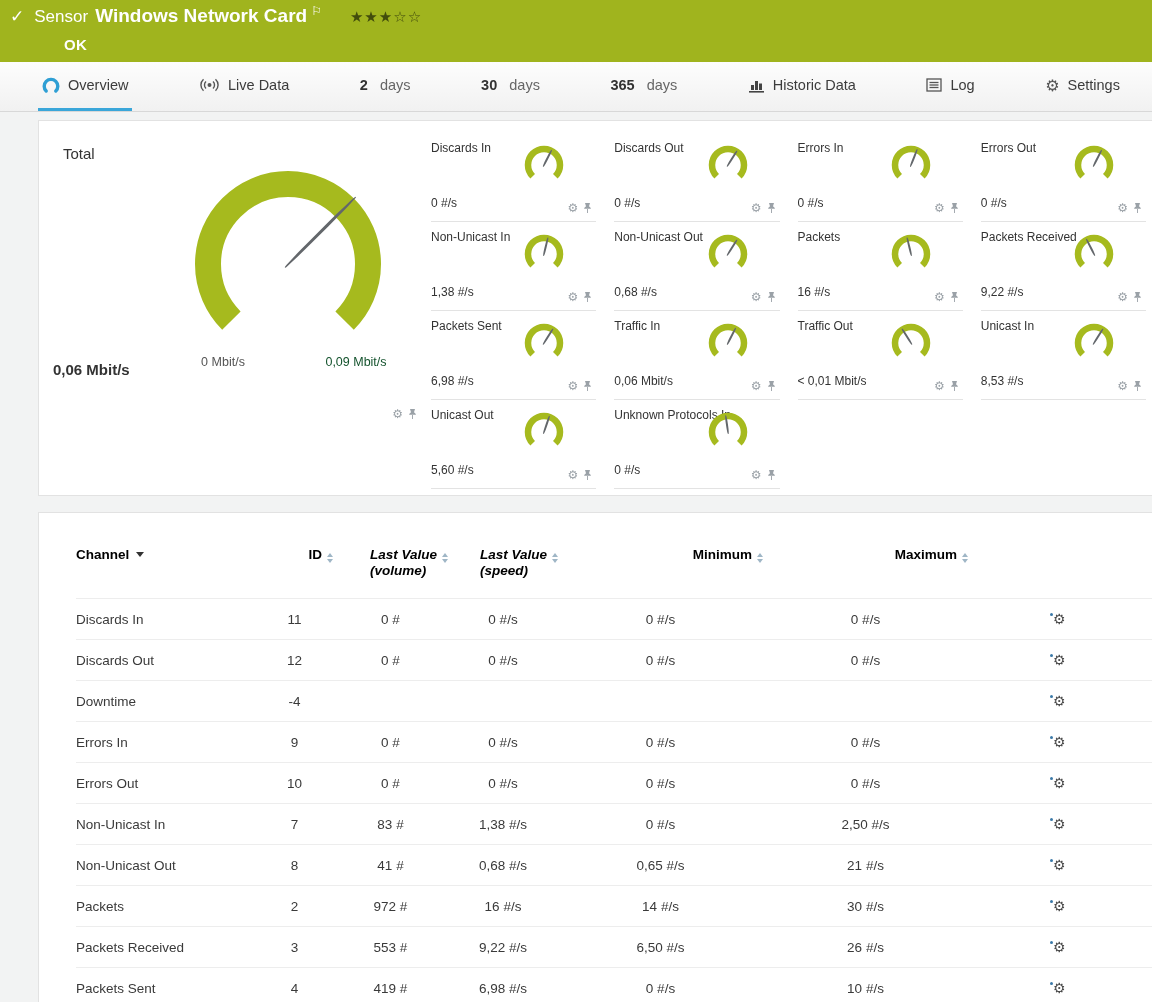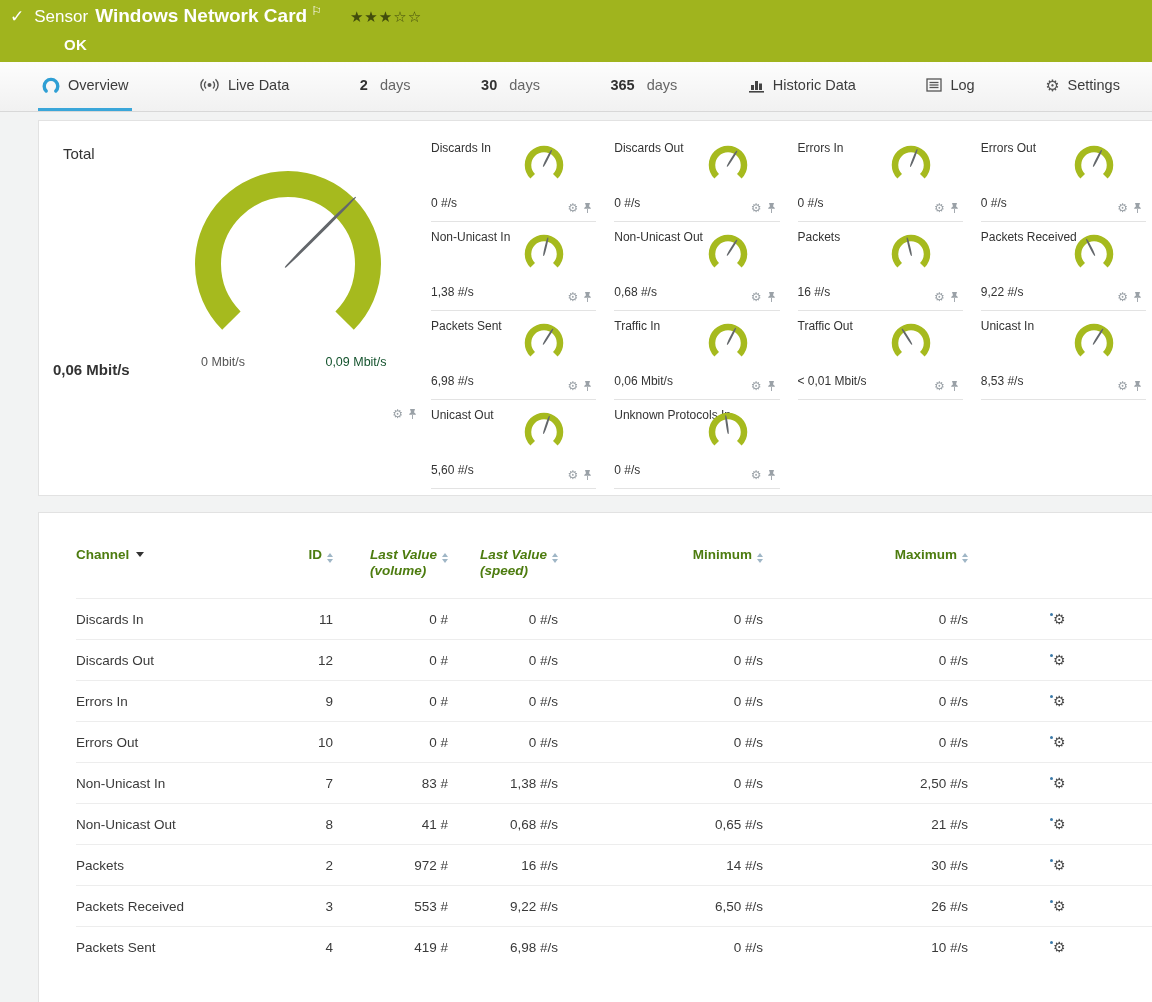--- a/index.html
+++ b/index.html
@@ -60,32 +60,32 @@
     position:absolute;left:23px;top:6px;width:2px;height:19px;background:#63676b;
     border-radius:40%;transform-origin:50% 17px;
   }
   .icon-pair{position:absolute;right:4px;bottom:7px;display:flex;align-items:center;gap:5px;}
   .icon-pair .gear{font-size:12px;color:#9aa1a7;cursor:pointer;line-height:1;}
   .icon-pair .pin{display:inline-flex;cursor:pointer;}
   
   .panel-table{margin-top:16px;padding:34px 0 0 37px;min-height:520px;}
   table{border-collapse:collapse;width:1077px;table-layout:fixed;}
   th{
-    text-align:right;vertical-align:top;color:#4d7c0f;font-size:13.5px;font-weight:bold;
+    text-align:right;vertical-align:top;color:#000000;font-size:13.5px;font-weight:bold;
     padding:0 0 20px 0;cursor:pointer;
   }
   th.left{text-align:left;}
   th .lines{display:inline-block;text-align:left;vertical-align:top;font-style:italic;}
   .sort{display:inline-flex;flex-direction:column;margin-left:5px;vertical-align:2px;}
   .sort i{display:block;width:0;height:0;border-left:3.5px solid transparent;border-right:3.5px solid transparent;}
   .sort .up{border-bottom:4px solid #9fb6c6;margin-bottom:2px;}
   .sort .down{border-top:4px solid #9fb6c6;}
   .caret{display:inline-block;width:0;height:0;border-left:4px solid transparent;border-right:4px solid transparent;border-top:5px solid #333;margin-left:7px;vertical-align:2px;}
   td{font-size:13.5px;color:#3a3a3a;height:40px;border-top:1px solid #ededed;padding:0;}
-  td.num{text-align:right;}
+  td.num{text-align:center;}
   td.c-gear{padding-left:85px;}
   .tbl-gear{position:relative;font-size:14px;color:#4a4a4a;cursor:pointer;line-height:1;display:inline-block;}
   .tbl-gear .dot{position:absolute;left:-3px;top:1px;width:3px;height:3px;border-radius:50%;background:#3b79a8;}
 </style>
 </head>
 <body>
 
 <div class="topbar">
   <div class="titlerow">
     <span class="check">✓</span>
@@ -538,20 +538,31 @@
     <td class="num c-id">12</td>
     <td class="num c-vol">0 #</td>
     <td class="num c-speed">0 #/s</td>
     <td class="num c-min">0 #/s</td>
     <td class="num c-max">0 #/s</td>
     <td class="c-gear">
       <span class="tbl-gear">⚙<i class="dot"></i></span>
     </td>
   </tr>
 
+  <tr>
+    <td class="c-channel">Downtime</td>
+    <td class="num c-id">-4</td>
+    <td class="num c-vol"></td>
+    <td class="num c-speed"></td>
+    <td class="num c-min"></td>
+    <td class="num c-max"></td>
+    <td class="c-gear">
+      <span class="tbl-gear">⚙<i class="dot"></i></span>
+    </td>
+  </tr>
 
   <tr>
     <td class="c-channel">Errors In</td>
     <td class="num c-id">9</td>
     <td class="num c-vol">0 #</td>
     <td class="num c-speed">0 #/s</td>
     <td class="num c-min">0 #/s</td>
     <td class="num c-max">0 #/s</td>
     <td class="c-gear">
       <span class="tbl-gear">⚙<i class="dot"></i></span>

